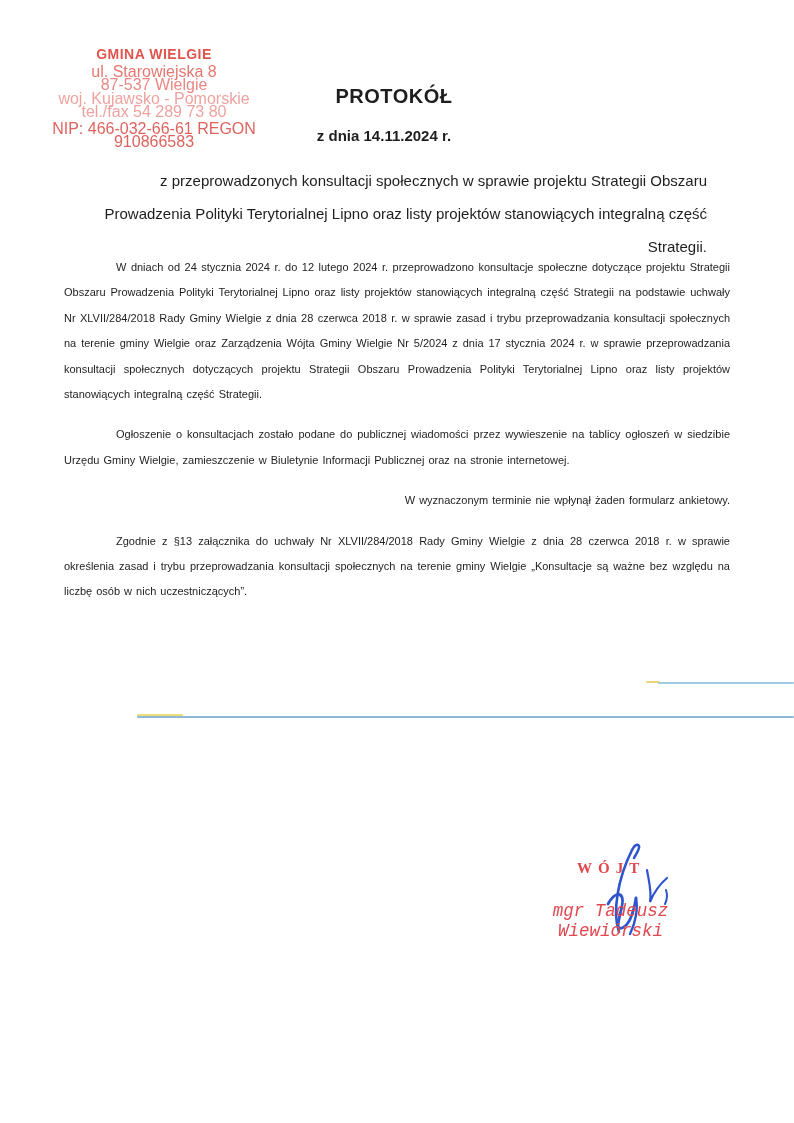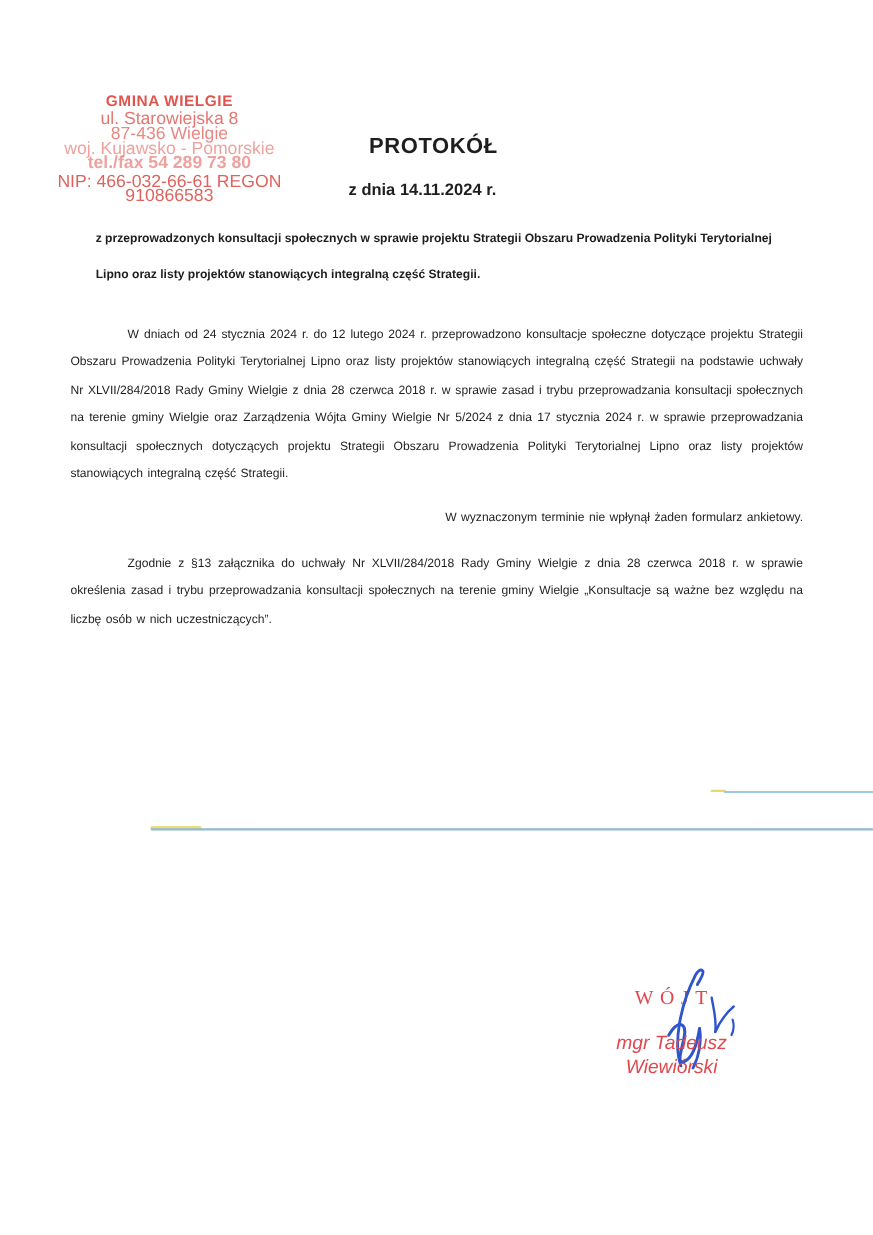--- a/index.html
+++ b/index.html
@@ -4,51 +4,51 @@
 <style>
   html, body { margin: 0; padding: 0; }
   body {
     width: 794px; height: 1123px;
     background: #ffffff;
     position: relative;
     font-family: "Liberation Sans", sans-serif;
     color: #1e1e1e;
     overflow: hidden;
   }
-  .page { position: absolute; inset: 0; background: #ffffff; margin-top: 37px; }
+  .page { position: absolute; inset: 0; background: #ffffff; }
 
   
   .stamp {
     position: absolute; left: 38px; top: 48px; width: 232px;
     text-align: center; line-height: 13.5px;
     filter: blur(0.3px);
   }
   .stamp .org {
     font-size: 14px; font-weight: bold; letter-spacing: 0.5px;
     color: #e0544d; margin-bottom: 3px;
   }
   .stamp .ln { font-size: 16px; }
   .stamp .l1 { color: rgba(224, 84, 77, 0.80); }
   .stamp .l2 { color: rgba(224, 84, 77, 0.70); }
   .stamp .l3 { color: rgba(224, 84, 77, 0.55); }
-  .stamp .l4 { color: rgba(224, 84, 77, 0.55); font-weight: bold; }
+  .stamp .l4 { color: rgba(224, 84, 77, 0.55); }
   .stamp .l5 { color: rgba(216, 72, 66, 0.85); margin-top: 3px; }
 
   
   .doc-title {
     position: absolute; left: 64px; top: 85px; width: 660px;
     text-align: center; font-size: 20px; font-weight: bold; letter-spacing: 0.5px;
   }
   .doc-date {
     position: absolute; left: 64px; top: 127px; width: 640px;
     text-align: center; font-size: 15px; font-weight: bold;
   }
   .doc-subject {
     position: absolute; left: 87px; top: 164px; width: 620px;
-    text-align: left; font-size: 11px; font-weight: bold; line-height: 33px;
+    text-align: right; font-size: 15px; font-weight: normal; line-height: 33px;
   }
 
   
   .doc-body {
     position: absolute; left: 64px; top: 255px; width: 666px;
   }
   .doc-body p {
     margin: 0 0 15px 0;
     font-size: 11px; line-height: 25.4px;
     text-align: justify; text-indent: 52px;
@@ -60,51 +60,52 @@
   .artifact { position: absolute; border-radius: 1px; }
   .art-yellow-1 { left: 646px; top: 681px; width: 14px; height: 2px; background: #e6c94f; opacity: .8; }
   .art-blue-1   { left: 658px; top: 682px; width: 136px; height: 2px; background: #9ccbe0; }
   .art-yellow-2 { left: 137px; top: 714px; width: 46px; height: 3px; background: #e6d24f; opacity: .75; }
   .art-blue-2   { left: 137px; top: 716px; width: 657px; height: 2px; background: #8fb9d6; }
 
   
   .sig-title {
     position: absolute; left: 577px; top: 860px;
     font-family: "Liberation Serif", serif;
-    font-size: 18px; font-weight: normal; letter-spacing: 6px;
+    font-size: 15px; font-weight: bold; letter-spacing: 6px;
     color: #e2464d;
   }
   .sig-scribble { position: absolute; left: 592px; top: 840px; }
   .sig-name {
     position: absolute; left: 518px; top: 901px; width: 185px;
-    font-family: Liberation Sans, sans-serif; font-style: italic;
+    font-family: Liberation Mono, monospace; font-style: italic;
     font-size: 17.5px; color: #e0484e; text-align: center;
     filter: blur(0.2px);
   }
 </style>
 </head>
 <body>
 
 <div class="page">
 
   <div class="stamp">
     <div class="org">GMINA WIELGIE</div>
     <div class="ln l1">ul. Starowiejska 8</div>
-    <div class="ln l2">87-436 Wielgie</div>
+    <div class="ln l2">87-537 Wielgie</div>
     <div class="ln l3">woj. Kujawsko - Pomorskie</div>
     <div class="ln l4">tel./fax 54 289 73 80</div>
     <div class="ln l5">NIP: 466-032-66-61 REGON 910866583</div>
   </div>
 
   <div class="doc-title">PROTOKÓŁ</div>
   <div class="doc-date">z dnia 14.11.2024 r.</div>
   <div class="doc-subject">z przeprowadzonych konsultacji społecznych w sprawie projektu Strategii Obszaru Prowadzenia Polityki Terytorialnej Lipno oraz listy projektów stanowiących integralną część Strategii.</div>
 
   <div class="doc-body">
     <p>W dniach od 24 stycznia 2024 r. do 12 lutego 2024 r. przeprowadzono konsultacje społeczne dotyczące projektu Strategii Obszaru Prowadzenia Polityki Terytorialnej Lipno oraz listy projektów stanowiących integralną część Strategii na podstawie uchwały Nr XLVII/284/2018 Rady Gminy Wielgie z dnia 28 czerwca 2018 r. w sprawie zasad i trybu przeprowadzania konsultacji społecznych na terenie gminy Wielgie oraz Zarządzenia Wójta Gminy Wielgie Nr 5/2024 z dnia 17 stycznia 2024 r. w sprawie przeprowadzania konsultacji społecznych dotyczących projektu Strategii Obszaru Prowadzenia Polityki Terytorialnej Lipno oraz listy projektów stanowiących integralną część Strategii.</p>
+    <p>Ogłoszenie o konsultacjach zostało podane do publicznej wiadomości przez wywieszenie na tablicy ogłoszeń w siedzibie Urzędu Gminy Wielgie, zamieszczenie w Biuletynie Informacji Publicznej oraz na stronie internetowej.</p>
     <p class="single">W wyznaczonym terminie nie wpłynął żaden formularz ankietowy.</p>
     <p>Zgodnie z §13 załącznika do uchwały Nr XLVII/284/2018 Rady Gminy Wielgie z dnia 28 czerwca 2018 r. w sprawie określenia zasad i trybu przeprowadzania konsultacji społecznych na terenie gminy Wielgie „Konsultacje są ważne bez względu na liczbę osób w nich uczestniczących”.</p>
   </div>
 
   <div class="artifact art-yellow-1"></div>
   <div class="artifact art-blue-1"></div>
   <div class="artifact art-yellow-2"></div>
   <div class="artifact art-blue-2"></div>
 
   <div class="sig-title">WÓJT</div>

